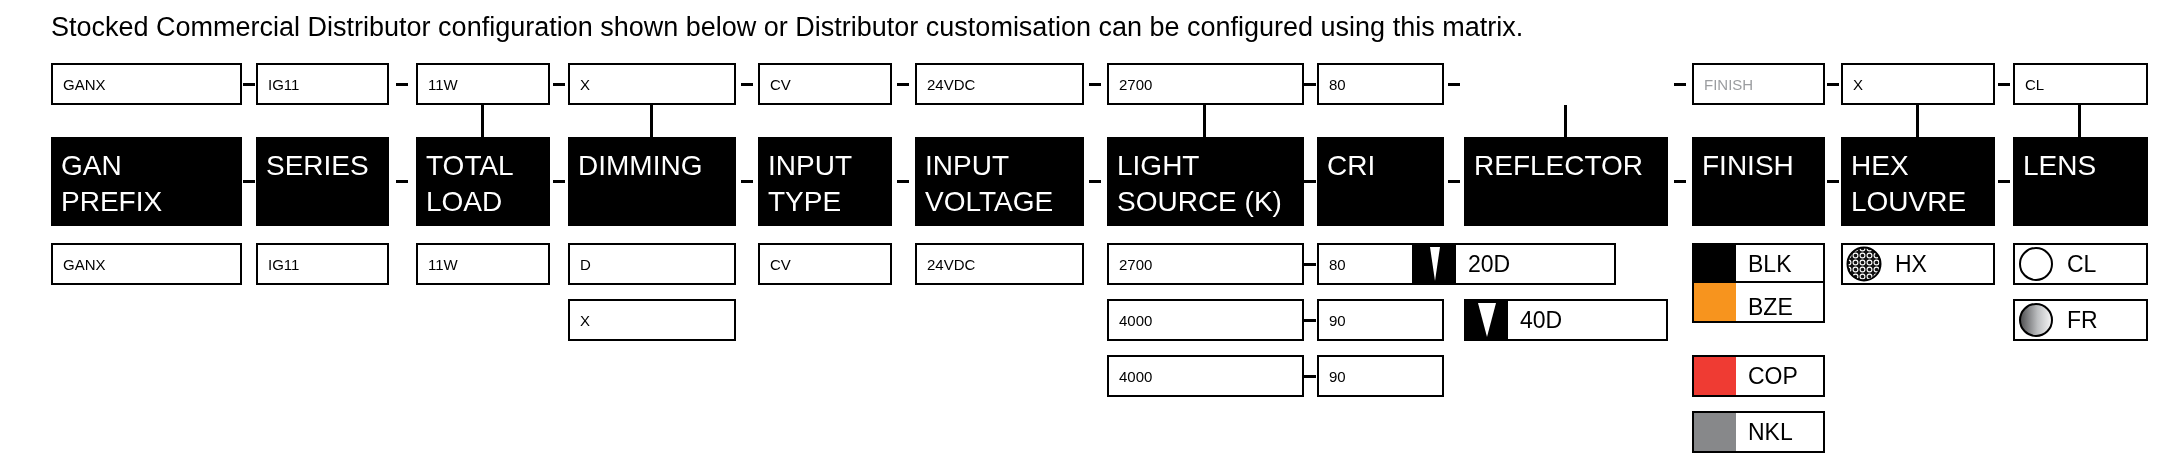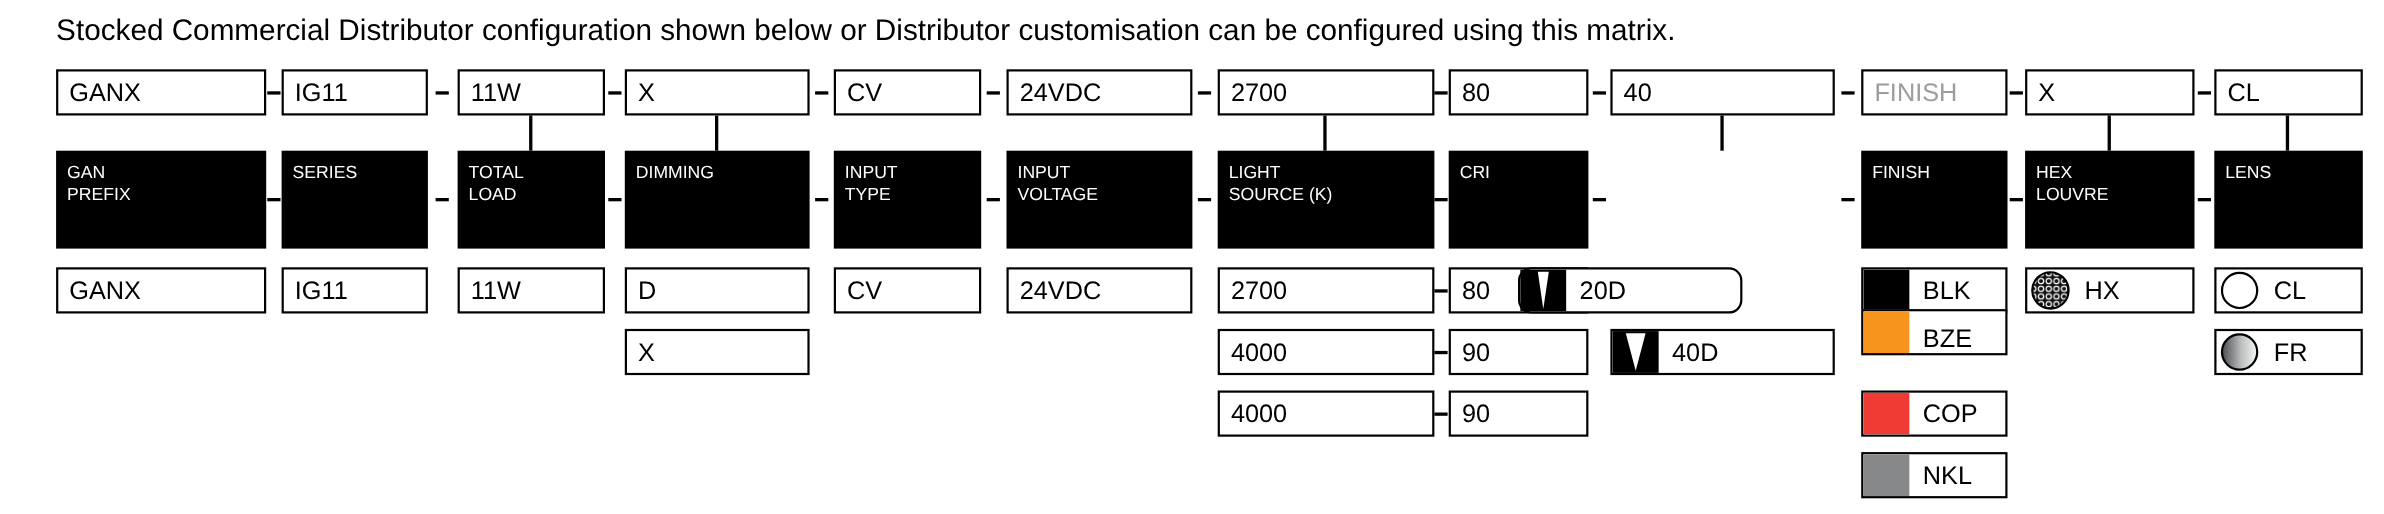--- a/index.html
+++ b/index.html
@@ -5,27 +5,27 @@
   * { box-sizing: border-box; margin: 0; padding: 0; }
   html, body { background: #ffffff; }
   body { font-family: "Liberation Sans", sans-serif; color: #000; }
   .canvas { position: relative; width: 2167px; height: 467px; background: #fff; overflow: hidden; margin-left: 40px; }
 
   .title { position: absolute; left: 11px; top: 12px; font-size: 27px; color: #000; white-space: nowrap; }
 
   .vbox {
     position: absolute; height: 42px; background: #fff;
     border: 2px solid #000; display: flex; align-items: center;
-    padding-left: 10px; font-size: 23px; color: #000; white-space: nowrap;
+    padding-left: 10px; font-size: 15px; color: #000; white-space: nowrap;
   }
   .vbox.placeholder { color: #9B9DA0; }
 
   .hdr {
     position: absolute; height: 89px; background: #000; color: #fff;
-    font-size: 16px; line-height: 1.28; padding: 11px 5px 0 10px;
+    font-size: 28px; line-height: 1.28; padding: 11px 5px 0 10px;
     white-space: pre-line;
   }
 
   .dash { position: absolute; width: 12px; height: 3px; background: #000; }
   .tick { position: absolute; width: 3px; height: 32px; background: #000; }
 
   .opt-flex {
     position: absolute; height: 42px; background: #fff; border: 2px solid #000;
     display: flex; align-items: center; font-size: 23px; white-space: nowrap;
   }
@@ -92,24 +92,24 @@
   <div class="vbox" style="left:1067px; top:243px; width:197px;">2700</div>
   <div class="vbox" style="left:1067px; top:299px; width:197px;">4000</div>
   <div class="vbox" style="left:1067px; top:355px; width:197px;">4000</div>
 
   <div class="vbox" style="left:1277px; top:63px; width:127px;">80</div>
   <div class="hdr" style="left:1277px; top:137px; width:127px;">CRI</div>
   <div class="vbox" style="left:1277px; top:243px; width:127px;">80</div>
   <div class="vbox" style="left:1277px; top:299px; width:127px;">90</div>
   <div class="vbox" style="left:1277px; top:355px; width:127px;">90</div>
 
-  <div class="vbox" style="left:1424px; top:63px; width:204px;">40</div>
   <div class="tick" style="left:1524px; top:105px;"></div>
-
-  <div class="opt-flex" style="left:1340px; top:243px; width:204px;border-radius:12px;">
+  <div class="hdr" style="left:1424px; top:137px; width:204px;">REFLECTOR</div>
+
+  <div class="opt-flex" style="left:1372px; top:243px; width:204px;">
     <svg class="ic" width="42" height="38" viewBox="0 0 42 38">
       <rect x="0" y="0" width="42" height="38" fill="#000"></rect>
       <polygon points="16,2 26,2 21,36" fill="#fff"></polygon>
     </svg>
     <span class="lbl">20D</span>
   </div>
   <div class="opt-flex" style="left:1424px; top:299px; width:204px;">
     <svg class="ic" width="42" height="38" viewBox="0 0 42 38">
       <rect x="0" y="0" width="42" height="38" fill="#000"></rect>
       <polygon points="12,2 30,2 21,36" fill="#fff"></polygon>

